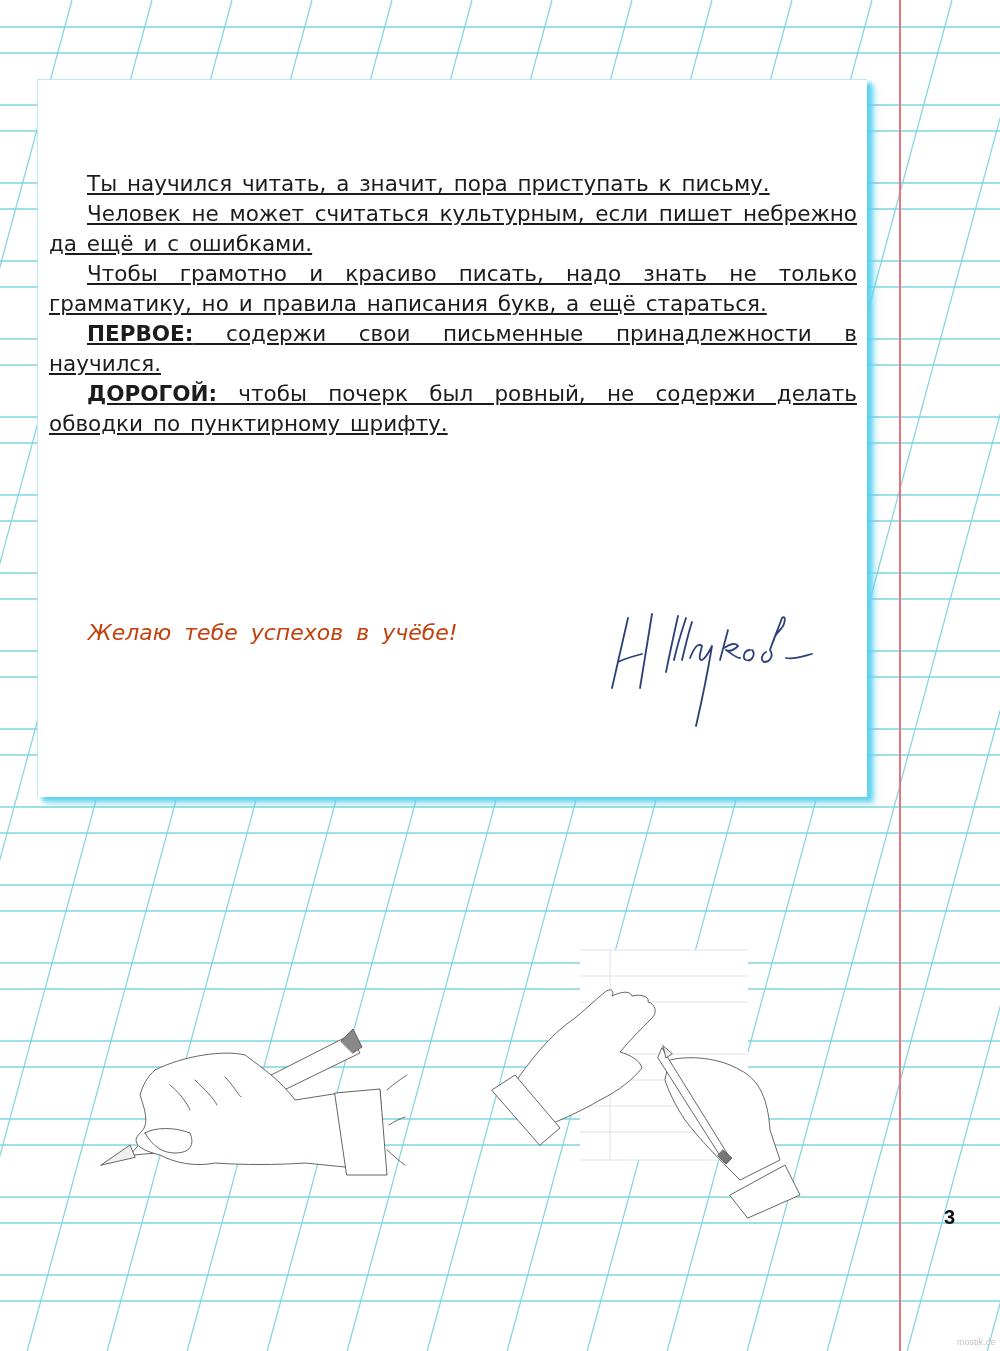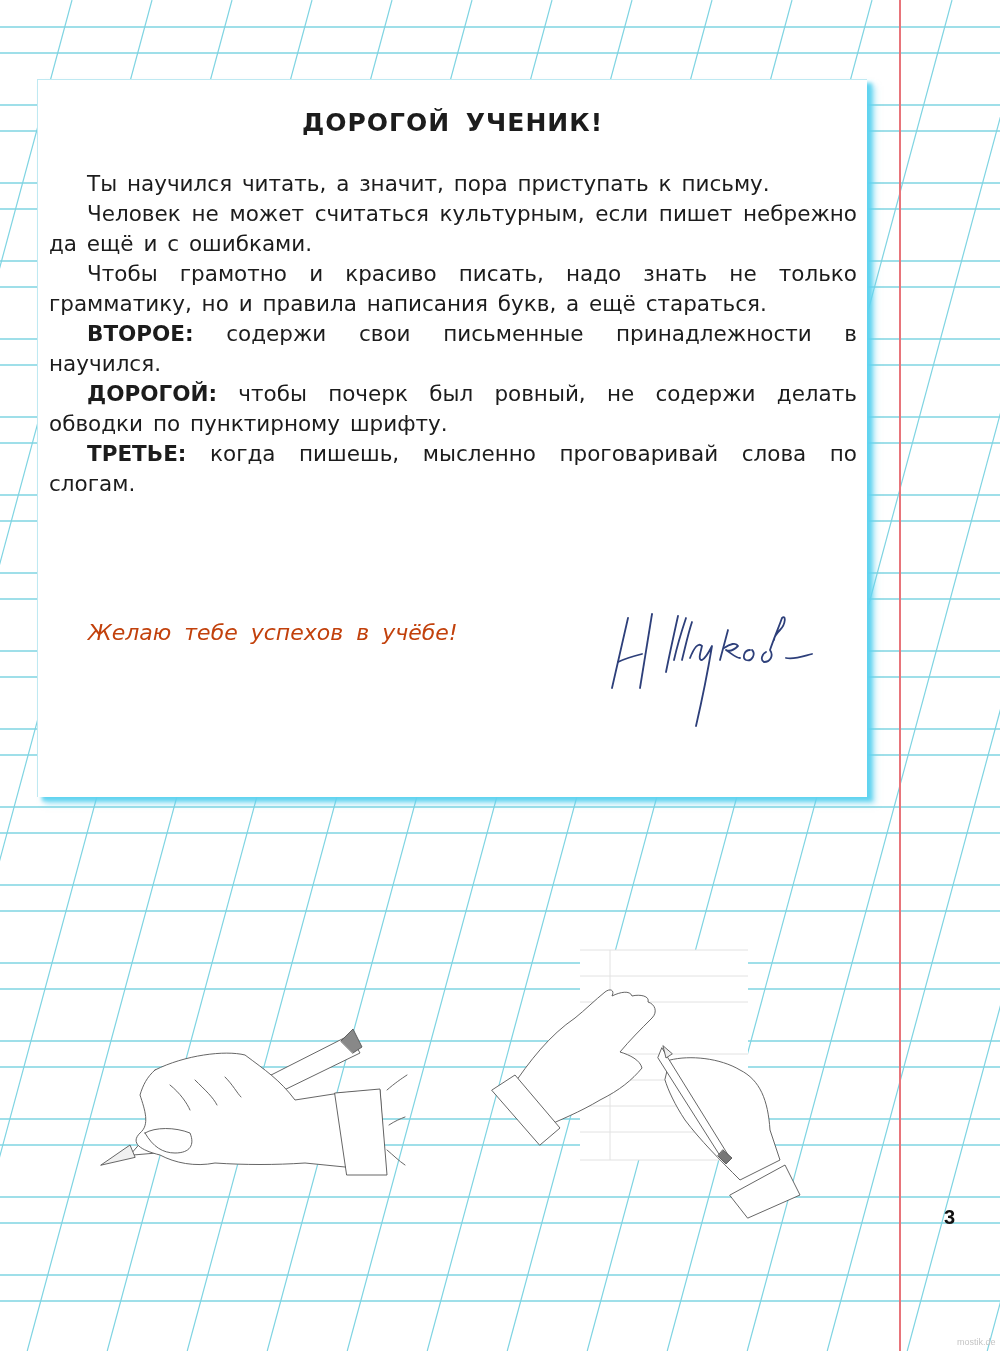--- a/index.html
+++ b/index.html
@@ -24,21 +24,21 @@
     position: absolute; left: 0; width: 100%; top: 28px;
     text-align: center; font-weight: bold; font-size: 25px; letter-spacing: 1px;
     color: #1c1c1c;
     word-spacing: 6px;
   }
   .text {
     position: absolute; left: 11px; width: 808px; top: 89px;
     font-size: 21.5px; line-height: 30px; color: #1c1c1c;
   }
   .para { text-align: justify; text-align-last: auto; margin: 0; word-spacing: 3px; }
-  .para.indent { text-indent: 38px; }
+  .para.indent { text-indent: 38px; text-decoration: underline; }
   .para b { font-weight: bold; }
   .wish {
     position: absolute; left: 50px; top: 540px; font-size: 22px; font-style: italic;
     color: #c2410c; word-spacing: 6px;
     font-family: "DejaVu Sans", sans-serif;
   }
   .signature { position: absolute; left: 552px; top: 520px; width: 240px; height: 130px; }
   .page-number {
     position: absolute; left: 944px; top: 1206px; font-size: 20px; font-weight: bold; color: #111;
     font-family: "Liberation Sans", sans-serif;
@@ -112,28 +112,26 @@
       <line x1="1192" y1="0" x2="827.23" y2="1351"></line>
       <line x1="1272" y1="0" x2="907.23" y2="1351"></line>
       <line x1="1352" y1="0" x2="987.23" y2="1351"></line>
       <line x1="1432" y1="0" x2="1067.23" y2="1351"></line>
     </g>
 </svg>
 
 <div class="margin-line"></div>
 
 <div class="card">
-  <div class="card-title">ДОРОГОЙ  УЧЕНИК!</div>
   <div class="text">
     <p class="para indent">Ты научился читать, а значит, пора приступать к письму.</p>
     <p class="para indent">Человек не может считаться культурным, если пишет небрежно да ещё и с ошибками.</p>
     <p class="para indent">Чтобы грамотно и красиво писать, надо знать не только грамматику, но и правила написания букв, а ещё стараться.</p>
-    <p class="para indent"><b>ВТОРОЕ:</b><span> содержи свои письменные принадлежности в научился.</span></p>
+    <p class="para indent"><b>ПЕРВОЕ:</b><span> содержи свои письменные принадлежности в научился.</span></p>
     <p class="para indent"><b>ДОРОГОЙ:</b><span> чтобы почерк был ровный, не содержи делать обводки по пунктирному шрифту.</span></p>
-    <p class="para indent"><b>ТРЕТЬЕ:</b><span> когда пишешь, мысленно проговаривай слова по слогам.</span></p>
   </div>
   <div class="wish">Желаю  тебе  успехов  в  учёбе!</div>
   <svg class="signature" viewBox="0 0 240 130" xmlns="http://www.w3.org/2000/svg">
     <g fill="none" stroke="#2d3f7a" stroke-width="1.8" stroke-linecap="round" stroke-linejoin="round">
       <path d="M22 88 L38 18"></path>
       <path d="M28 62 C36 58 44 56 52 54"></path>
       <path d="M50 88 L62 14"></path>
       <path d="M76 72 C80 52 84 34 88 16"></path>
       <path d="M84 60 C88 42 92 30 96 18"></path>
       <path d="M92 60 C96 44 98 34 102 22"></path>

